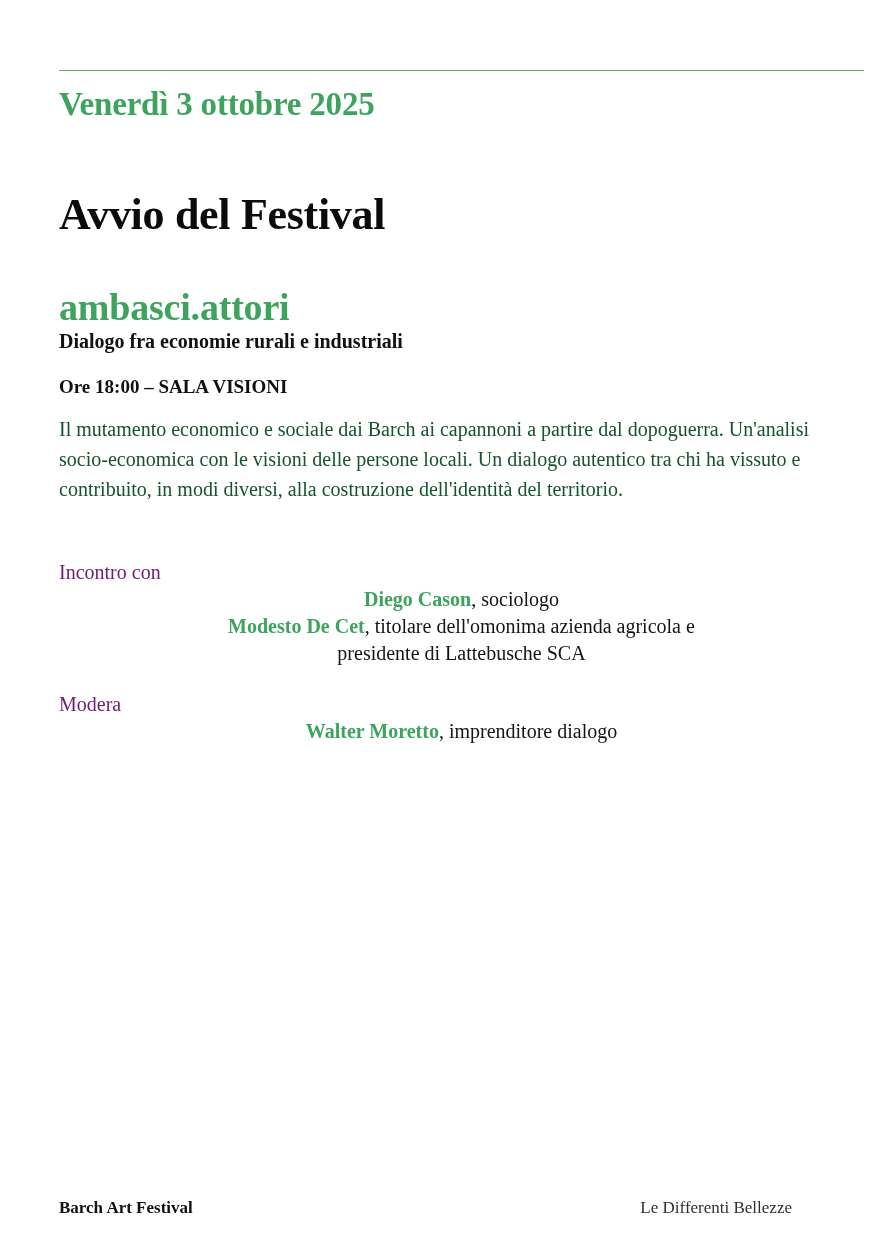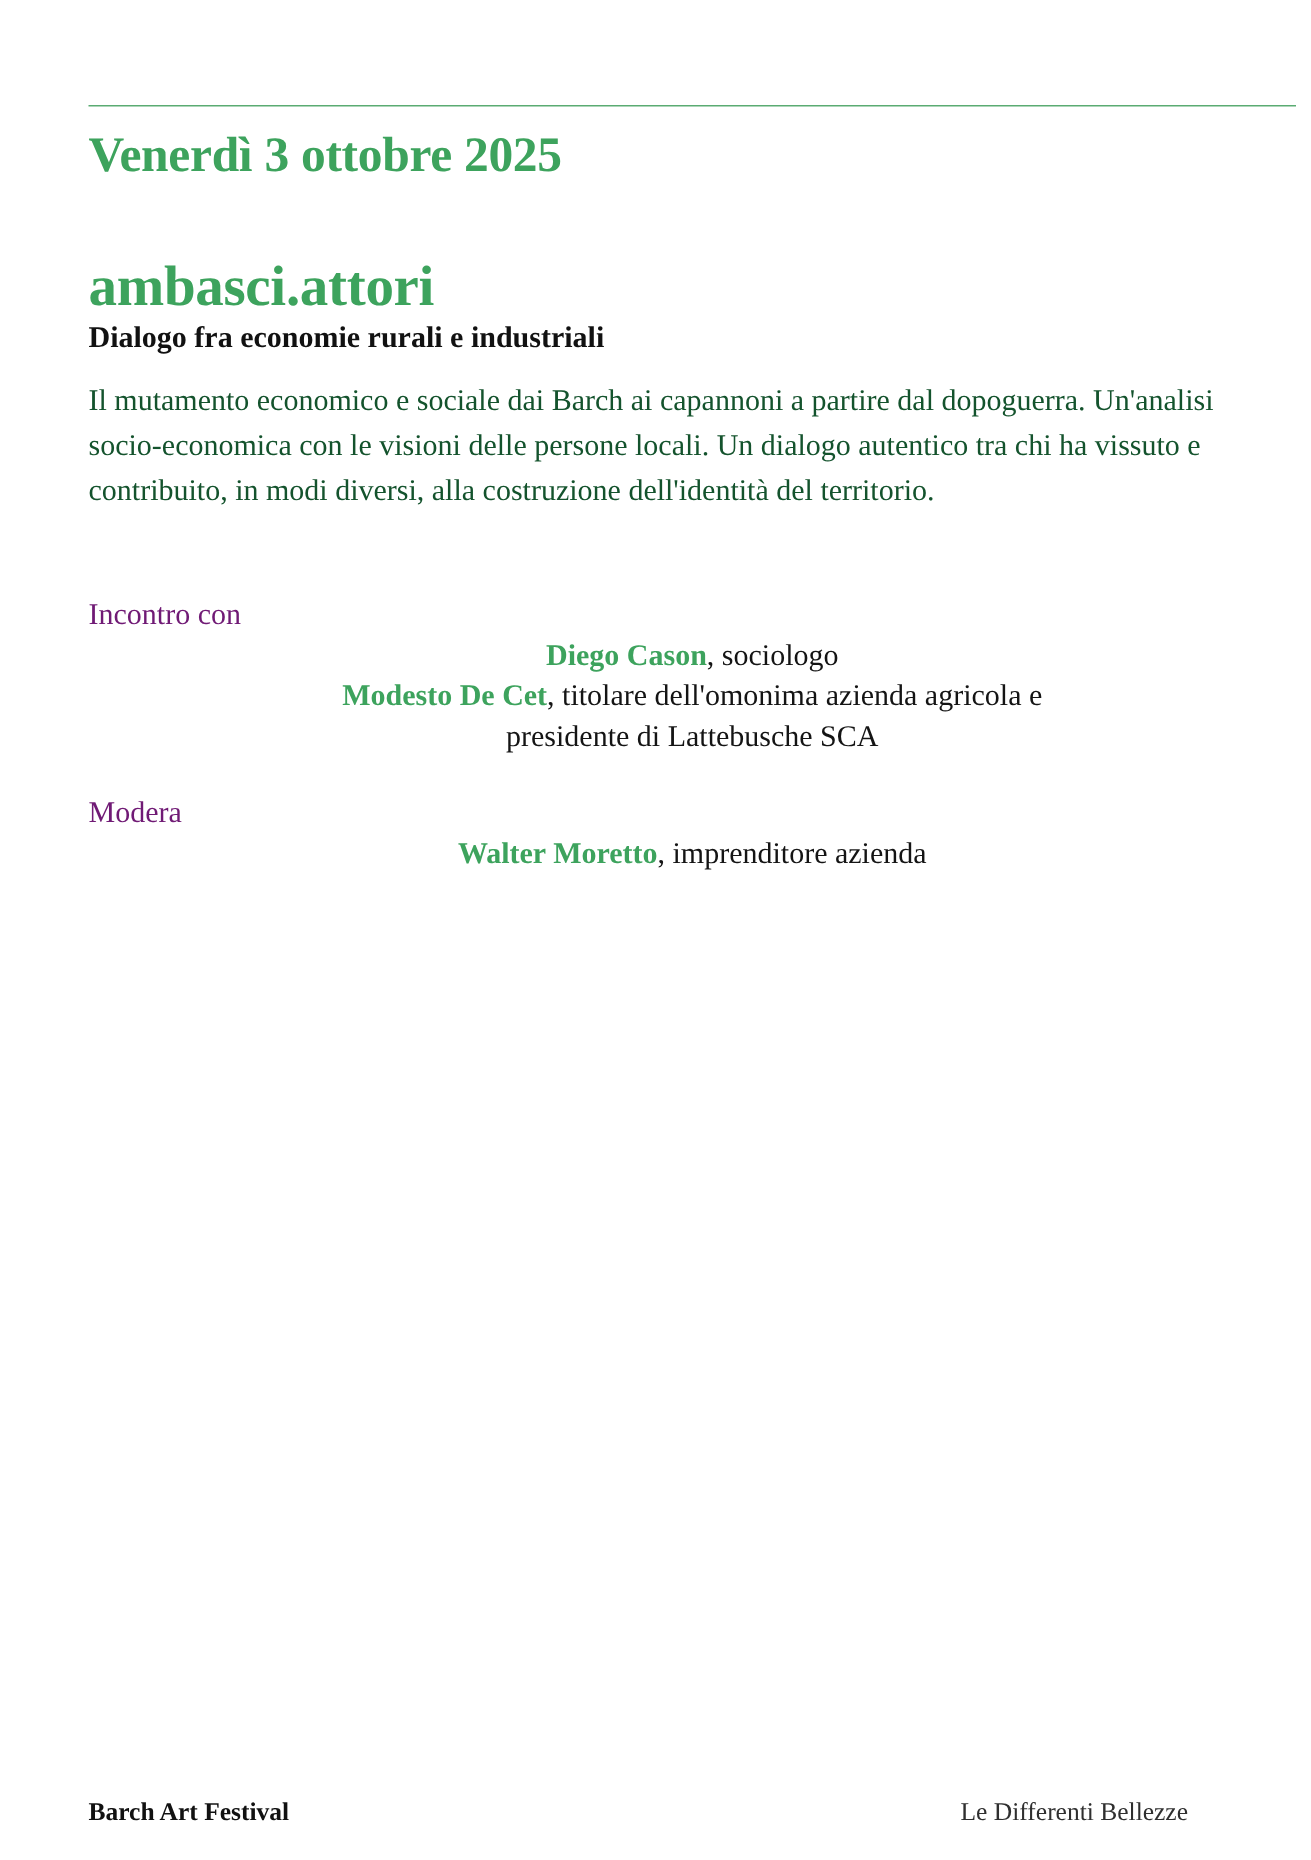--- a/index.html
+++ b/index.html
@@ -147,43 +147,45 @@
 <body>
 
 <div class="page">
 
   <div class="top-rule"></div>
 
   <div class="content">
 
     <h2 class="date">Venerdì 3 ottobre 2025</h2>
 
+    <h1 class="title">Avvio del Festival</h1>
 
     <div class="event">
       <h3 class="event-name">ambasci.attori</h3>
       <p class="event-sub">Dialogo fra economie rurali e industriali</p>
+      <p class="event-time">Ore 18:00 – SALA VISIONI</p>
       <p class="event-desc">Il mutamento economico e sociale dai Barch ai capannoni a partire dal dopoguerra. Un'analisi socio-economica con le visioni delle persone locali. Un dialogo autentico tra chi ha vissuto e contribuito, in modi diversi, alla costruzione dell'identità del territorio.</p>
     </div>
 
     <div class="block">
       <p class="block-heading">Incontro con</p>
 
       <p class="person-line">
         <span class="person-name">Diego Cason</span><span>, sociologo</span>
       </p>
       <p class="person-line">
         <span class="person-name">Modesto De Cet</span><span>, titolare dell'omonima azienda agricola e</span>
       </p>
       <p class="person-line">presidente di Lattebusche SCA</p>
     </div>
 
     <div class="block-modera">
       <p class="block-heading">Modera</p>
       <p class="person-line">
-        <span class="person-name">Walter Moretto</span><span>, imprenditore azienda</span>
+        <span class="person-name">Walter Moretto</span><span>, imprenditore dialogo</span>
       </p>
     </div>
 
   </div>
 
   <div class="footer">
     <span class="footer-left">Barch Art Festival</span>
     <span class="footer-right">Le Differenti Bellezze</span>
   </div>
 

